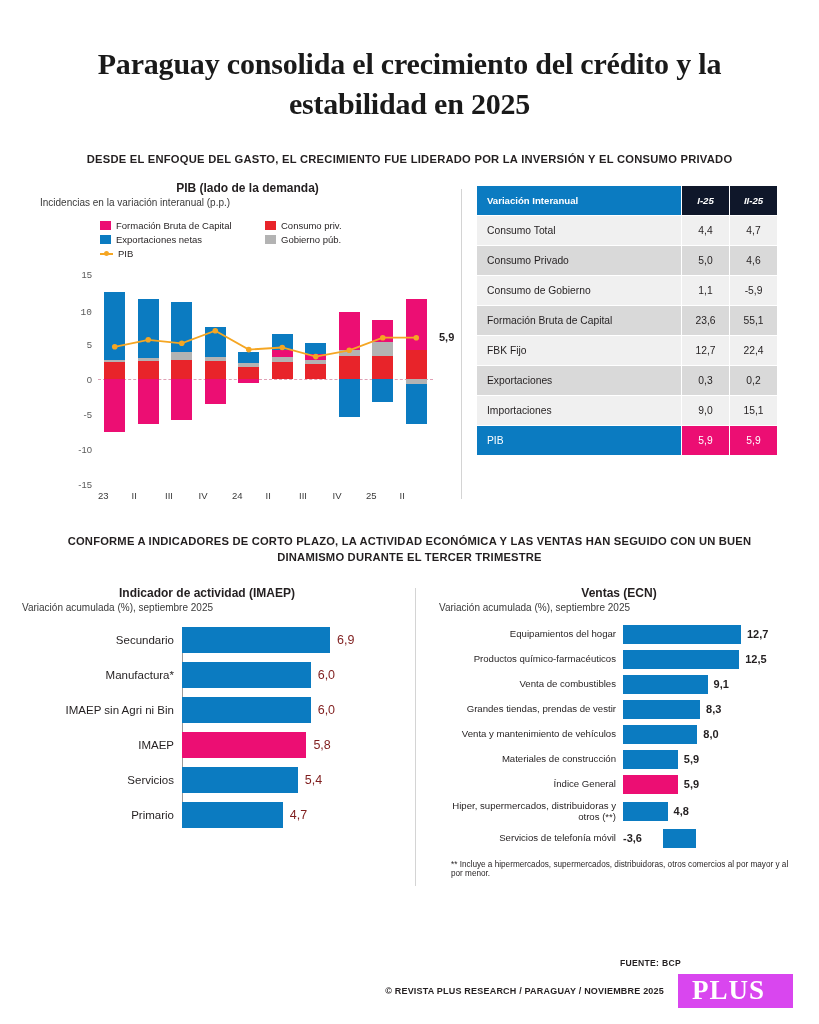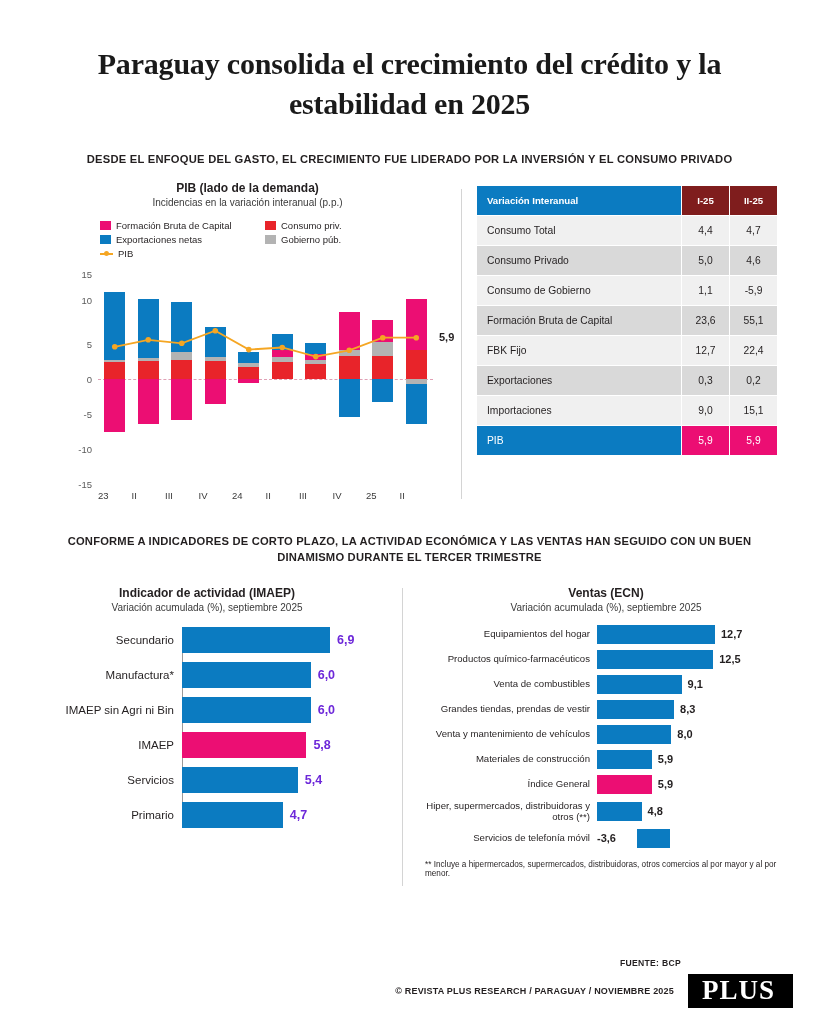--- a/index.html
+++ b/index.html
@@ -52,21 +52,20 @@
   }
   .sec1-right { flex: 1; padding-top: 4px; }
 
   .chart-title {
     text-align: center;
     font-size: 12px;
     font-weight: bold;
     color: #231f20;
   }
   .chart-sub {
-    text-align: center;
     font-size: 10px;
     color: #3a3a3a;
     margin-top: 2px;
   }
 
   
   .legend {
     display: flex;
     flex-wrap: wrap;
     margin: 12px 0 0 60px;
@@ -160,21 +159,21 @@
   table.vtable th {
     background: #0b7bc1;
     color: #fff;
     font-size: 9.6px;
     font-weight: bold;
     padding: 9px 10px;
     text-align: left;
     border: 1px solid #ffffff;
   }
   table.vtable th.num { text-align: center; width: 48px; }
-  table.vtable th.pink { background: #7f1d1d; }
+  table.vtable th.pink { background: #0f172a; font-style: italic; }
   table.vtable td {
     padding: 9px 10px;
     border: 1px solid #ffffff;
     color: #231f20;
   }
   table.vtable td.lbl { background: #f0f0f0; }
   table.vtable tr.alt td.lbl { background: #d9d9d9; }
   table.vtable td.num { text-align: center; background: #f0f0f0; }
   table.vtable tr.alt td.num { background: #d9d9d9; }
   table.vtable tr.total td.lbl { background: #0b7bc1; color: #fff; }
@@ -191,20 +190,21 @@
     padding: 0 52px;
     line-height: 1.45;
   }
 
   
   .sec2 {
     display: flex;
     margin-top: 20px;
     padding: 0 20px 0 22px;
     height: 340px;
+    gap: 13px;
   }
   .sec2-left { width: 370px; }
   .sec2-right { flex: 1; }
   .divider-v2 {
     width: 1px;
     background: #d4d4d4;
     margin: 2px 10px 40px 10px;
   }
 
   
@@ -224,23 +224,23 @@
   .hrow .barwrap {
     flex: 1;
     position: relative;
     display: flex;
     align-items: center;
   }
   .hbar { height: 26px; background: #0b7bc1; }
   .hbar.pink { background: #ec0e73; }
   .hval {
     font-size: 12.5px;
-    font-weight: bold;
+    font-weight: normal;
     margin-left: 7px;
-    color: #6d28d9;
+    color: #7f1d1d;
   }
   .axis-left {
     position: absolute;
     top: 0; bottom: 0;
     width: 1px;
     background: #9a9a9a;
   }
 
   
   .hrow2 { display: flex; align-items: center; margin-bottom: 6px; }
@@ -285,27 +285,27 @@
     margin-top: 6px;
   }
   .credits {
     font-size: 9px;
     font-weight: bold;
     letter-spacing: 0.2px;
     color: #231f20;
     margin-right: 14px;
   }
   .pluslogo {
-    background: #000000;
+    background: #d946ef;
     color: #fff;
     font-family: "Liberation Serif", serif;
     font-weight: bold;
     font-size: 27px;
     letter-spacing: 1px;
-    padding: 2px 18px 4px 14px;
+    padding: 2px 28px 4px 14px;
     line-height: 1.05;
   }
 </style>
 </head>
 <body>
 
 <div class="page">
 
   <div class="title">Paraguay consolida el crecimiento del crédito y la estabilidad en 2025</div>
   <div class="subtitle">DESDE EL ENFOQUE DEL GASTO, EL CRECIMIENTO FUE LIDERADO POR LA INVERSIÓN Y EL CONSUMO PRIVADO</div>
@@ -338,21 +338,21 @@
         </div>
       </div>
 
       <div class="gdp-chart">
         <div class="gdp-plot" id="gdpPlot">
             <div class="ylab" style="top: 210px;">-15</div>
             <div class="ylab" style="top: 175px;">-10</div>
             <div class="ylab" style="top: 140px;">-5</div>
             <div class="ylab" style="top: 105px;">0</div>
             <div class="ylab" style="top: 70px;">5</div>
-            <div class="ylab" style="top: 26px;">10</div>
+            <div class="ylab" style="top: 38px; font-family: Liberation Mono, monospace;">10</div>
             <div class="ylab" style="top: 0px;">15</div>
             <div class="zeroline" style="top: 105px;"></div>
             <div class="bars">
               <div class="barcol">
                 <div class="seg" style="background: rgb(232, 36, 42); top: 88.2px; height: 16.8px;"></div>
                 <div class="seg" style="background: rgb(179, 179, 179); top: 86.1px; height: 2.1px;"></div>
                 <div class="seg" style="background: rgb(236, 14, 115); top: 105px; height: 53.2px;"></div>
                 <div class="seg" style="background: rgb(11, 123, 193); top: 17.5px; height: 68.6px;"></div>
               </div>
               <div class="barcol">

